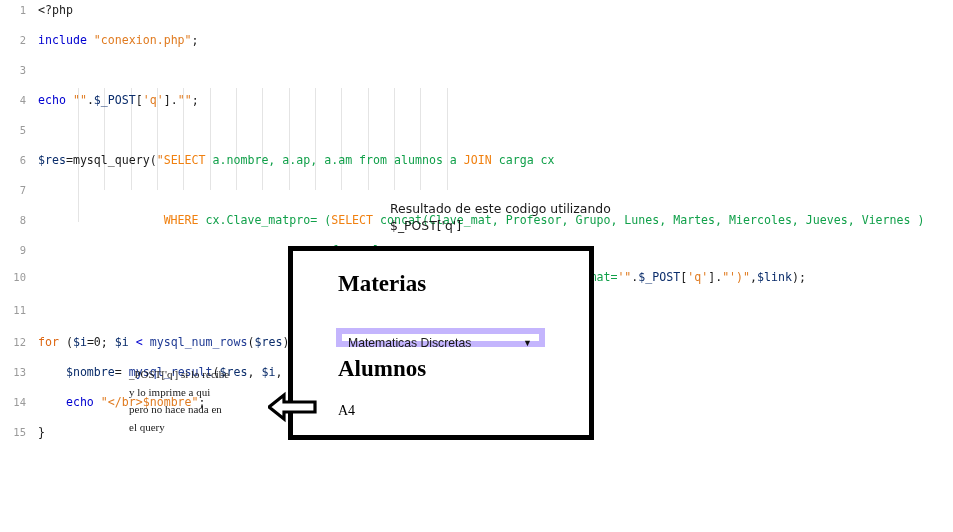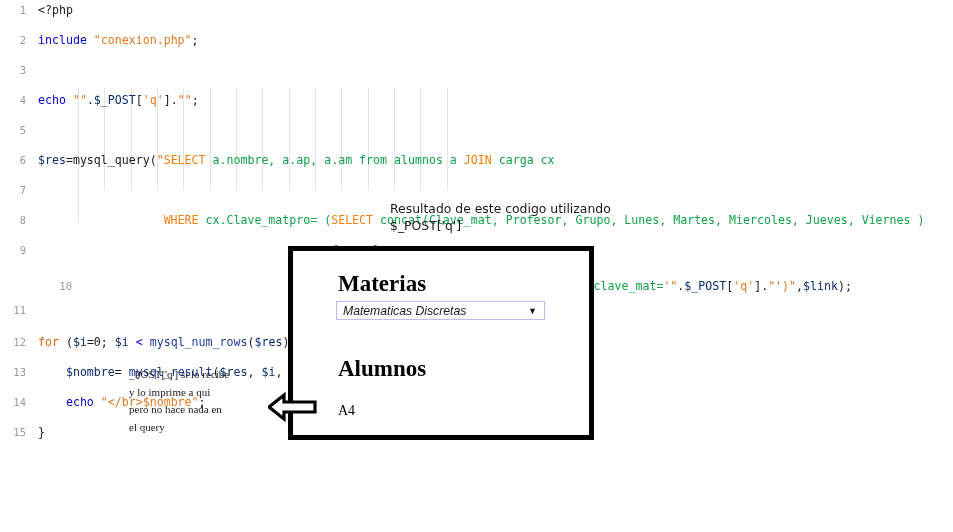--- a/index.html
+++ b/index.html
@@ -97,30 +97,29 @@
     left: 45px;
     top: 20px;
     font-family: "Liberation Serif", "DejaVu Serif", serif;
     font-weight: bold;
     font-size: 23px;
     color: #000000;
   }
   #subject-select {
     position: absolute;
     left: 43px;
-    top: 50px;
+    top: 77px;
     width: 209px;
     height: 19px;
     box-sizing: border-box;
-    border: 1px solid #c4b5fd;
+    border: 6px solid #c4b5fd;
     background: #ffffff;
     font-family: "Liberation Sans", sans-serif;
     font-size: 12.2px;
     color: #1a1a1a;
-    font-style: italic;
   }
   #subject-select-value {
     position: absolute;
     left: 6px;
     top: 1px;
     line-height: 17px;
     white-space: nowrap;
   }
   #subject-select-arrow {
     position: absolute;
@@ -227,21 +226,21 @@
   <div class="code-line" style="top:108px;">
     <span class="ln">8</span>
     <span class="code-text"><span class="t-green">                  </span><span class="t-sql">WHERE</span><span class="t-green"> cx.Clave_matpro= (</span><span class="t-sql">SELECT</span><span class="t-green"> concat(Clave_mat, Profesor, Grupo, Lunes, Martes, Miercoles, Jueves, Viernes )</span></span>
   </div>
 
   <div class="code-line" style="top:123px;">
     <span class="ln">9</span>
     <span class="code-text"><span class="t-green">                                          from clase</span></span>
   </div>
 
-  <div class="code-line" style="top:144px;margin-left:46px;">
+  <div class="code-line" style="top:135px;">
     <span class="ln">10</span>
     <span class="code-text"><span class="t-green">                                          </span><span class="t-sql">WHERE</span><span class="t-green"> Profesor= </span><span class="t-str">'13280020'</span><span class="t-green"> </span><span class="t-sql">and</span><span class="t-green"> clave_mat=</span><span class="t-str">'"</span><span class="t-plain">.</span><span class="t-var">$_POST</span><span class="t-plain">[</span><span class="t-str">'q'</span><span class="t-plain">].</span><span class="t-str">"')"</span><span class="t-plain">,</span><span class="t-var">$link</span><span class="t-plain">);</span></span>
   </div>
 
   <div class="code-line" style="top:153px;">
     <span class="ln">11</span>
     <span class="code-text"></span>
   </div>
 
   <div class="code-line" style="top:169px;">

